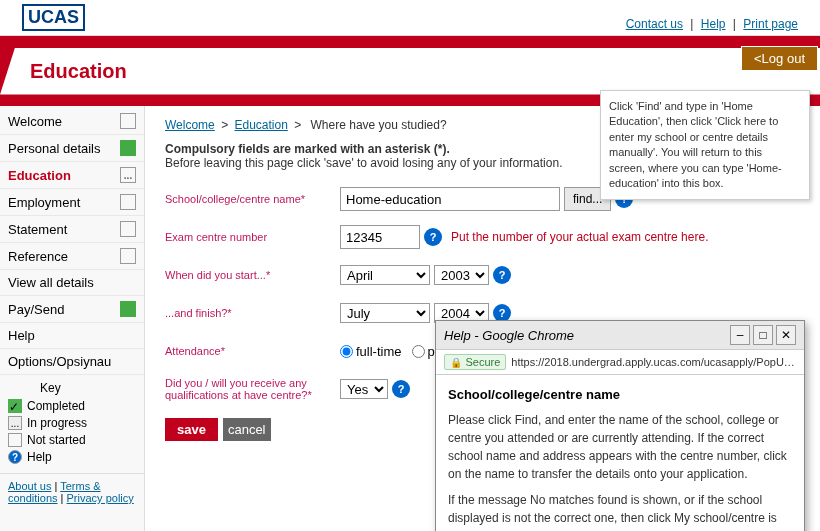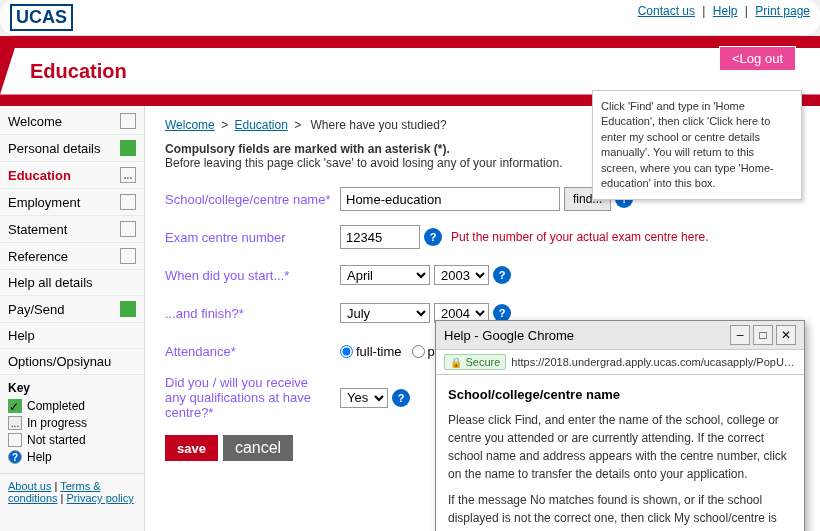--- a/index.html
+++ b/index.html
@@ -1,33 +1,33 @@
 <!DOCTYPE html>
 <html><head>
   <meta charset="utf-8">
   <style>
     * { box-sizing: border-box; margin: 0; padding: 0; }
     body { font-family: Arial, sans-serif; font-size: 13px; background: #f0f0f0; width: 820px; min-height: 531px; overflow: hidden; }
 
     
-    .top-bar { background: white; display: flex; justify-content: space-between; align-items: flex-start; padding: 4px 10px; border-bottom: 1px solid #ddd; border-radius: 15px; }
+    .top-bar { background: white; display: flex; justify-content: space-between; align-items: flex-end; padding: 4px 22px; border-bottom: 1px solid #ddd; }
     .ucas-logo { font-size: 18px; font-weight: bold; color: #003e7e; border: 2px solid #003e7e; padding: 1px 4px; }
     .top-links { font-size: 12px; color: #333; }
     .top-links a { color: #006699; text-decoration: underline; cursor: pointer; }
     .top-links span { margin: 0 4px; }
 
     
     .header-banner { background: #c0001c; display: flex; align-items: center; padding: 0; height: 70px; position: relative; }
     .header-left { background: #c0001c; padding: 8px 15px; }
     .apply-logo { color: white; }
     .apply-logo .year { font-size: 42px; font-weight: bold; line-height: 1; color: white; }
     .apply-logo .apply-text { font-size: 22px; color: white; font-style: italic; }
     .header-title-area { background: white; margin-left: 0; padding: 12px 20px; flex: 1; display: flex; align-items: center; clip-path: polygon(15px 0, 100% 0, 100% 100%, 0 100%); }
     .header-title { font-size: 20px; color: #c0001c; font-weight: bold; margin-left: 10px; }
-    .logout-btn { position: absolute; right: 24px; top: 10px; background: #ec4899; border: 1px solid white; color: white; padding: 4px 12px; font-size: 13px; cursor: pointer; }
+    .logout-btn { position: absolute; right: 2px; top: 10px; background: #a16207; border: 1px solid white; color: white; padding: 4px 12px; font-size: 13px; cursor: pointer; }
 
     
     .main-layout { display: flex; background: white; min-height: 430px; }
 
     
     .sidebar { width: 145px; background: #f8f8f8; border-right: 1px solid #ddd; padding-top: 2px; flex-shrink: 0; }
     .sidebar-item { display: flex; align-items: center; padding: 5px 8px; cursor: pointer; border-bottom: 1px solid #e8e8e8; font-size: 13px; }
     .sidebar-item.active { color: #c0001c; font-weight: bold; }
     .sidebar-item .check { width: 16px; height: 16px; border: 1px solid #999; margin-left: auto; display: inline-block; flex-shrink: 0; }
     .sidebar-item .check.checked { background: #4a4; border-color: #4a4; }
@@ -45,47 +45,47 @@
     
     .content { flex: 1; padding: 12px 20px; }
     .breadcrumb { font-size: 12px; color: #333; margin-bottom: 10px; }
     .breadcrumb a { color: #006699; text-decoration: underline; cursor: pointer; }
     .breadcrumb span { margin: 0 3px; }
 
     .notice { font-size: 12px; margin-bottom: 15px; color: #333; }
     .notice strong { font-weight: bold; margin-top: 38px; }
 
     .form-row { display: flex; align-items: center; margin-bottom: 10px; min-height: 28px; }
-    .form-label { width: 175px; font-size: 13px; color: #8b5cf6; flex-shrink: 0; padding-right: 8px; }
+    .form-label { width: 175px; font-size: 11px; color: #be185d; flex-shrink: 0; padding-right: 8px; }
     .form-controls { display: flex; align-items: center; gap: 4px; flex: 1; }
 
     .text-input { height: 24px; border: 1px solid #999; padding: 2px 5px; font-size: 13px; }
     .wide-input { width: 220px; }
     .medium-input { width: 80px; }
 
     .find-btn { height: 24px; padding: 0 8px; background: #e8e8e8; border: 1px solid #999; font-size: 12px; cursor: pointer; }
     .help-circle { width: 18px; height: 18px; border-radius: 50%; background: #0066cc; color: white; font-size: 11px; font-weight: bold; display: flex; align-items: center; justify-content: center; cursor: pointer; flex-shrink: 0; }
     select { height: 20px; border: 1px solid #999; font-size: 13px; padding: 0 2px; background: white; }
 
     .radio-group { display: flex; align-items: center; gap: 10px; }
     .radio-item { display: flex; align-items: center; gap: 3px; font-size: 13px; }
 
     .info-text { color: #c0001c; font-size: 12px; margin-left: 5px; }
 
     .action-btns { margin-top: 15px; display: flex; gap: 5px; }
     .save-btn { background: #c0001c; color: white; border: none; padding: 4px 12px; font-size: 13px; cursor: pointer; font-weight: bold; }
-    .cancel-btn { background: #666; color: white; border: none; padding: 4px 12px; font-size: 16px; cursor: pointer; }
-
-    
-    .tooltip-box { position: absolute; right: 18px; top: 90px; width: 210px; background: white; border: 1px solid #ccc; padding: 8px; font-size: 11px; color: #333; line-height: 1.4; z-index: 10; box-shadow: 2px 2px 4px rgba(0,0,0,0.2); }
+    .cancel-btn { background: #666; color: white; border: none; padding: 4px 5px; font-size: 13px; cursor: pointer; }
+
+    
+    .tooltip-box { position: absolute; right: 10px; top: 90px; width: 210px; background: white; border: 1px solid #ccc; padding: 8px; font-size: 11px; color: #333; line-height: 1.4; z-index: 10; box-shadow: 2px 2px 4px rgba(0,0,0,0.2); }
 
     
     .help-popup { position: absolute; left: 435px; top: 320px; width: 370px; background: white; border: 1px solid #888; box-shadow: 3px 3px 8px rgba(0,0,0,0.3); z-index: 100; font-size: 12px; }
     .popup-titlebar { background: #e8e8e8; display: flex; align-items: center; justify-content: space-between; padding: 4px 8px; border-bottom: 1px solid #ccc; font-size: 13px; }
-    .popup-titlebar-left { display: flex; align-items: flex-end; gap: 6px; }
+    .popup-titlebar-left { display: flex; align-items: flex-end; gap: 6px; font-style: italic; }
     .popup-win-btns { display: flex; gap: 3px; }
     .win-btn { width: 20px; height: 20px; border: 1px solid #999; background: #f0f0f0; display: flex; align-items: center; justify-content: center; cursor: pointer; font-size: 12px; }
     .popup-url-bar { background: white; border-bottom: 1px solid #ccc; padding: 4px 8px; display: flex; align-items: center; gap: 5px; font-size: 11px; }
     .secure-badge { background: #e8f5e9; border: 1px solid #a5d6a7; padding: 1px 5px; border-radius: 2px; color: #2e7d32; font-size: 11px; display: flex; align-items: center; gap: 3px; }
     .lock-icon { font-size: 10px; }
     .url-text { color: #333; font-size: 11px; overflow: hidden; text-overflow: ellipsis; white-space: nowrap; flex: 1; }
     .popup-content { padding: 10px 12px; max-height: 195px; overflow-y: auto; line-height: 1.5; }
     .popup-content h3 { font-size: 13px; font-weight: bold; margin-bottom: 6px; }
     .popup-content p { margin-bottom: 8px; font-size: 12px; color: #333; }
 
@@ -139,35 +139,35 @@
       </div>
       <div class="sidebar-item">
         <span>Statement</span>
         <span class="check"></span>
       </div>
       <div class="sidebar-item">
         <span>Reference</span>
         <span class="check"></span>
       </div>
       <div class="sidebar-item">
-        <span>Help all details</span>
+        <span>View all details</span>
       </div>
       <div class="sidebar-item">
         <span>Pay/Send</span>
         <span class="check checked"></span>
       </div>
       <div class="sidebar-item">
         <span>Help</span>
       </div>
       <div class="sidebar-item">
         <span>Options/Opsiynau</span>
       </div>
 
       <div class="key-section">
-        <div style="font-weight:bold; margin-bottom:4px;">Key</div>
+        <div style="font-weight:normal; margin-bottom:4px;margin-left:32px;">Key</div>
         <div class="key-item">
           <div class="key-box green">✓</div>
           <span>Completed</span>
         </div>
         <div class="key-item">
           <div class="key-box dash">...</div>
           <span>In progress</span>
         </div>
         <div class="key-item">
           <div class="key-box"></div>

